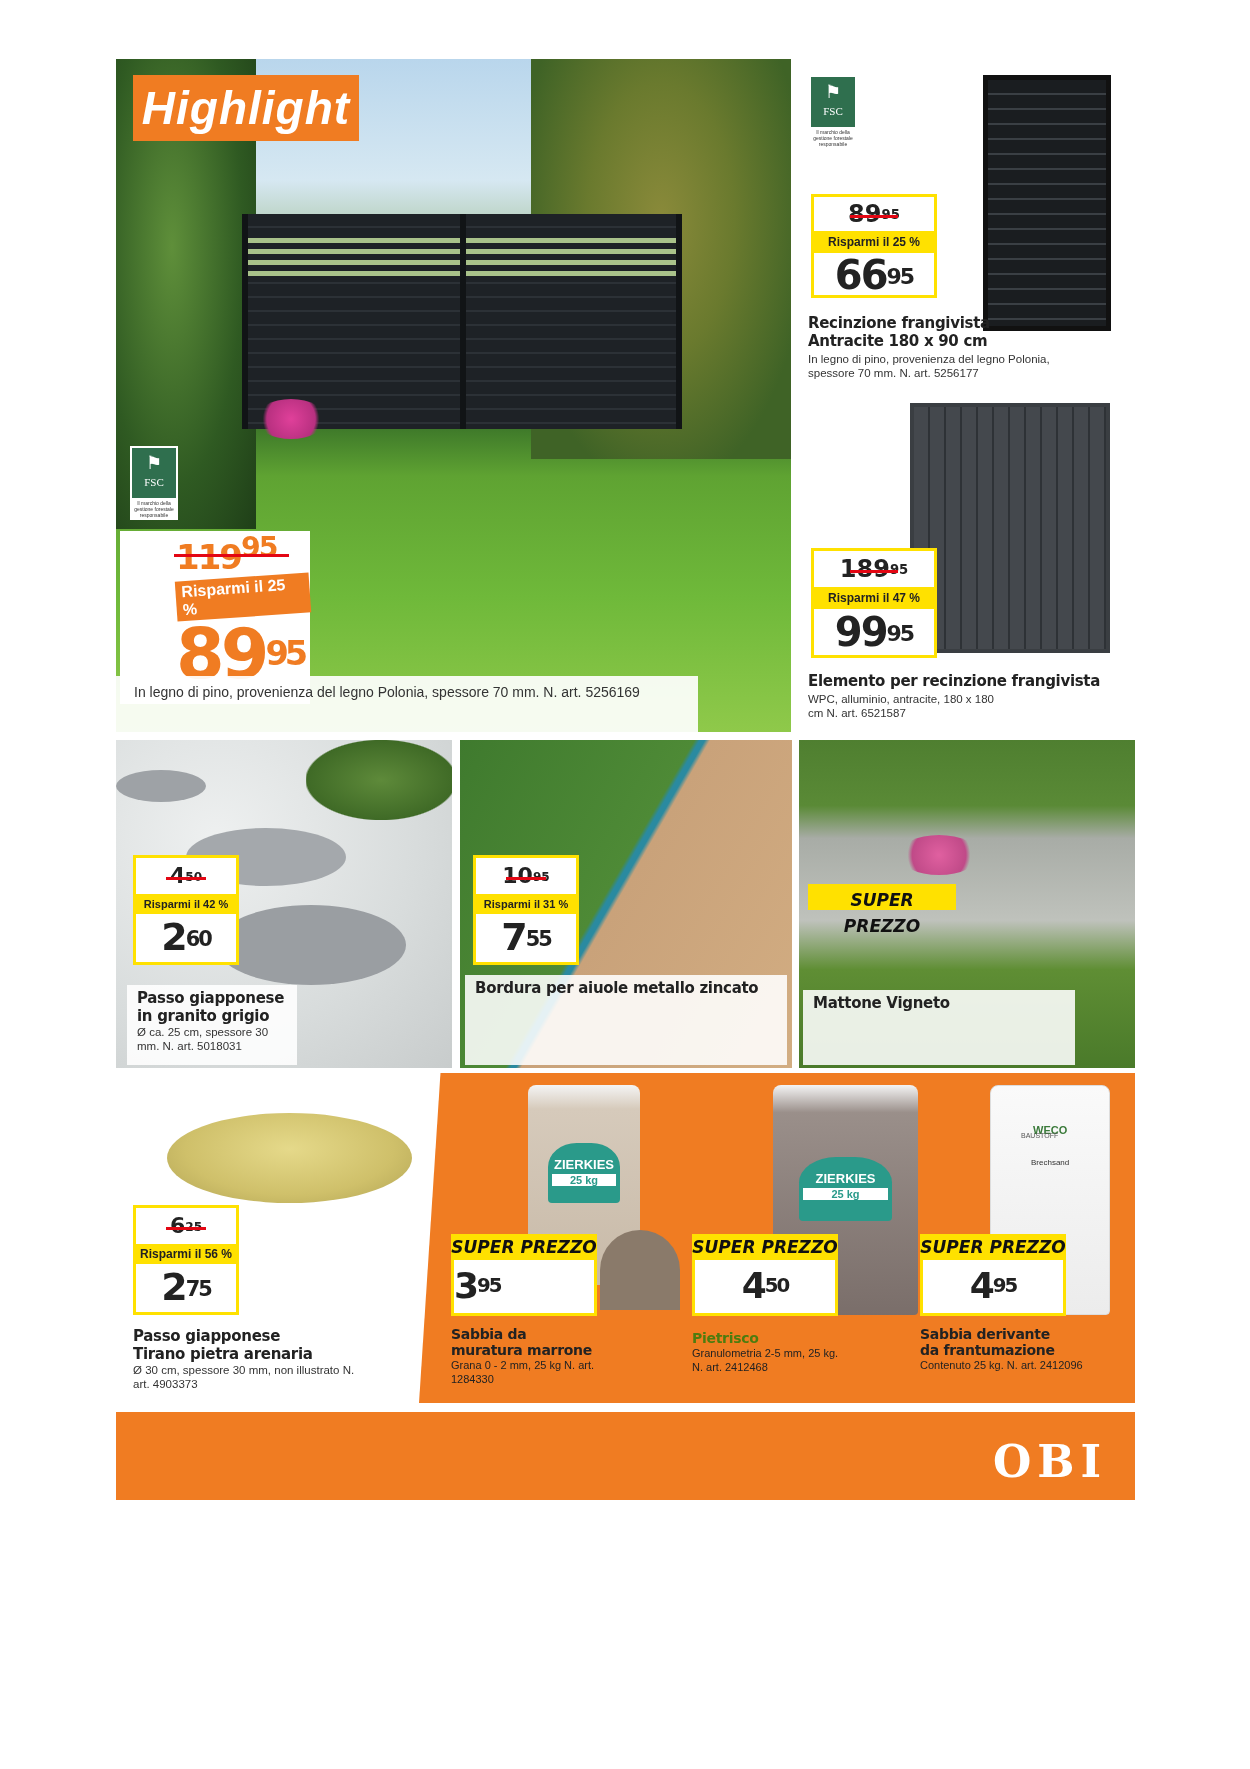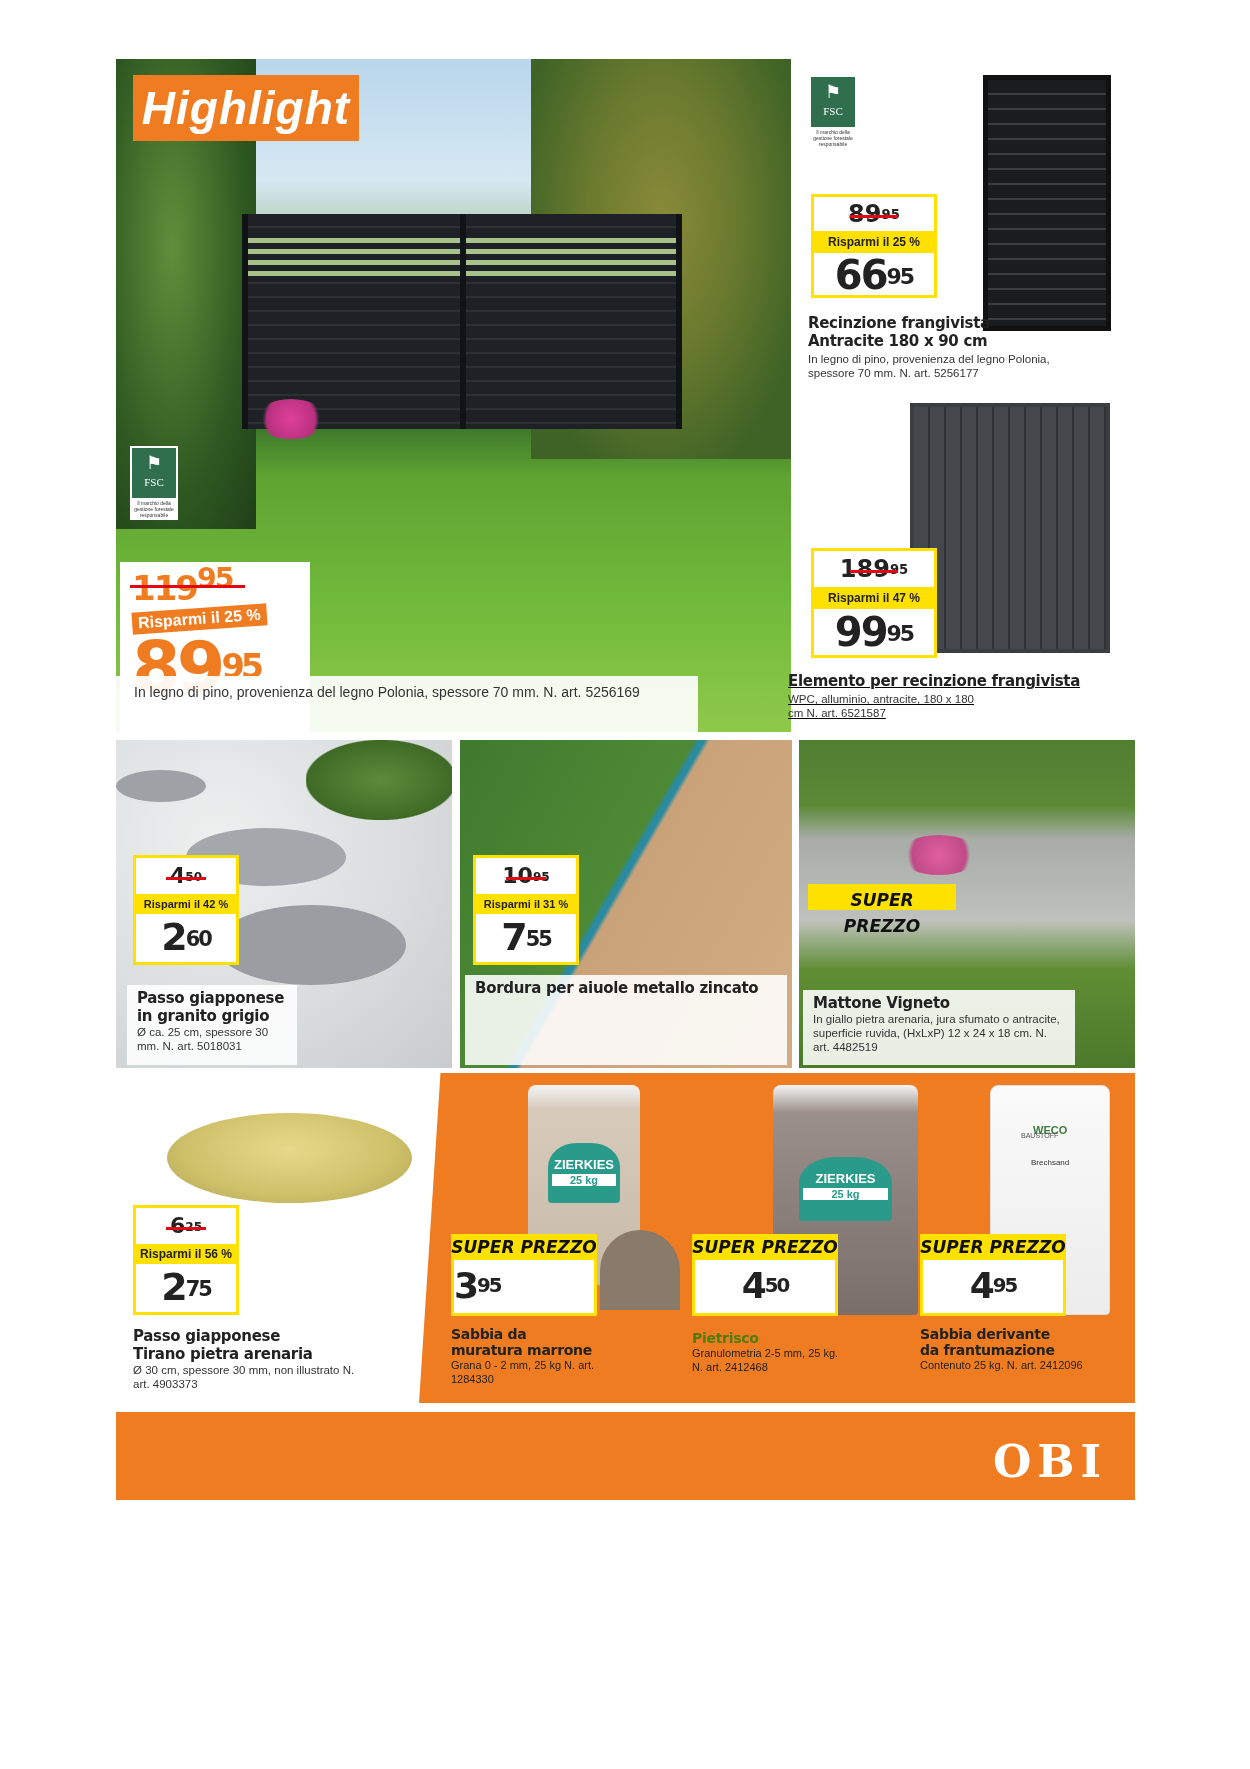--- a/index.html
+++ b/index.html
@@ -21,21 +21,21 @@
   .fsc .note { position:absolute; left:2px; top:54px; width:44px; font-size:5px; color:#333; text-align:center; line-height:6px; }
 
   .pricebox { position:absolute; background:#fff; border:3px solid #ffe100; }
   .pricebox .old { font-weight:bold; color:#222; text-align:center; position:relative; font-family:"Liberation Sans", sans-serif; }
   .pricebox .old::after { content:""; position:absolute; left:30%; right:30%; top:52%; height:3px; background:#e30613; }
   .pricebox .save { background:#ffe100; color:#222; font-weight:bold; text-align:center; }
   .pricebox .new { font-weight:900; color:#222; text-align:center; font-family:"DejaVu Sans", sans-serif; letter-spacing:-2px; }
   .pricebox .new sup, .pricebox .old sup { font-size:55%; vertical-align: top; position:relative; top:0.1em; }
   .super { background:#ffe100; color:#111; font-weight:bold; font-style:italic; text-align:center; font-family:"DejaVu Sans", sans-serif; }
 
-  .hero-price { position:absolute; left:120px; top:562px; width:190px; height:173px; background:#fff; }
+  .hero-price { position:absolute; left:120px; top:531px; width:190px; height:173px; background:#fff;padding-left:44px; }
   .hero-price .old { font-size:34px; color:#f07c22; font-weight:900; font-family:"DejaVu Sans", sans-serif; padding-left:12px; position:relative; letter-spacing:-2px; }
   .hero-price .old::after { content:""; position:absolute; left:10px; width:115px; top:50%; height:3px; background:#e30613; }
   .hero-price .save { display:inline-block; margin-left:12px; background:#f07c22; color:#fff; font-weight:bold; font-size:16px; padding:2px 6px; transform: rotate(-4deg); }
   .hero-price .new { font-size:70px; color:#f07c22; font-weight:900; font-family:"DejaVu Sans", sans-serif; padding-left:12px; letter-spacing:-4px; line-height:74px; }
   .hero-price .new sup { font-size:48%; vertical-align:top; }
   .hero-caption { position:absolute; left:116px; top:676px; width:582px; height:56px; background:rgba(255,255,255,0.92); padding:6px 18px; }
   .hero-caption .t { font-size:20px; font-weight:bold; color:#222; font-family:"DejaVu Sans", sans-serif; letter-spacing:-0.5px; }
   .hero-caption .d { font-size:14px; color:#333; margin-top:2px; }
 
   .prod-title { font-weight:bold; color:#222; font-family:"DejaVu Sans", sans-serif; letter-spacing:-0.3px; }
@@ -97,21 +97,21 @@
   <div class="prod-title" style="font-size:15px;">Antracite 180 x 90 cm</div>
   <div class="prod-desc" style="font-size:11.5px;width:270px;line-height:14px;margin-top:2px;">In legno di pino, provenienza del legno Polonia, spessore 70 mm. N. art. 5256177</div>
 </div>
 
 <div class="abs" style="left:910px;top:403px;width:200px;height:250px;background:repeating-linear-gradient(90deg,#44484d 0,#44484d 14px,#2e3236 14px,#2e3236 16px);border:4px solid #3a3e42;"></div>
 <div class="pricebox" style="left:811px;top:548px;width:126px;height:110px;">
   <div class="old" style="font-size:24px;height:36px;line-height:36px;font-family:'DejaVu Sans',sans-serif;font-weight:900;"><span>189</span><sup>95</sup></div>
   <div class="save" style="font-size:12px;height:22px;line-height:22px;">Risparmi il 47 %</div>
   <div class="new" style="font-size:40px;line-height:46px;"><span>99</span><sup>95</sup></div>
 </div>
-<div class="abs" style="left:788px;top:672px;width:300px;text-decoration:underline;">
+<div class="abs" style="left:808px;top:672px;width:300px;">
   <div class="prod-title" style="font-size:15px;">Elemento per recinzione frangivista</div>
   <div class="prod-desc" style="font-size:11.5px;width:200px;line-height:14px;margin-top:2px;">WPC, alluminio, antracite, 180 x 180 cm N. art. 6521587</div>
 </div>
 
 <div class="tile" style="left:116px;top:740px;width:336px;height:328px;background:radial-gradient(ellipse at 30% 30%, #eef0f0 0%, #d8dcdc 60%, #c8cccc 100%);">
   <div class="abs" style="left:0;top:30px;width:90px;height:32px;border-radius:50%;background:#9ea2a6;"></div>
   <div class="abs" style="left:70px;top:88px;width:160px;height:58px;border-radius:50%;background:#a4a8ac;"></div>
   <div class="abs" style="left:100px;top:165px;width:190px;height:80px;border-radius:50%;background:#9a9ea2;"></div>
   <div class="abs" style="left:190px;top:0;width:150px;height:80px;background:radial-gradient(ellipse, #5e8a3a 0%, #3f6a26 70%, transparent 72%);"></div>
 </div>
@@ -137,21 +137,20 @@
 </div>
 
 <div class="tile" style="left:799px;top:740px;width:336px;height:328px;background:linear-gradient(180deg, #4f7f30 0%, #5a8a36 20%, #a8aca6 30%, #bfc2bc 55%, #5f8e34 70%, #4a7a2a 100%);">
   <div class="abs" style="left:100px;top:95px;width:80px;height:40px;border-radius:50%;background:radial-gradient(circle,#e060a0 0%,#c04a88 60%,transparent 70%);"></div>
 </div>
 <div class="abs" style="left:808px;top:884px;width:148px;">
   <div class="super" style="font-size:17px;height:26px;line-height:26px;border:3px solid #ffe100;">SUPER PREZZO</div>
 </div>
 <div class="caption" style="left:803px;top:990px;width:272px;height:75px;">
   <div class="prod-title">Mattone Vigneto</div>
-  <div class="prod-desc">In giallo pietra arenaria, jura sfumato o antracite, superficie ruvida, (HxLxP) 12 x 24 x 18 cm. N. art. 4482519</div>
 </div>
 
 <div class="abs" style="left:167px;top:1113px;width:245px;height:90px;border-radius:50%;background:radial-gradient(ellipse at 50% 40%, #e5d98a 0%, #cfc06a 60%, #b0a252 100%);"></div>
 <div class="pricebox" style="left:133px;top:1205px;width:106px;height:110px;">
   <div class="old" style="font-size:22px;height:36px;line-height:36px;font-family:'DejaVu Sans',sans-serif;font-weight:900;"><span>6</span><sup>25</sup></div>
   <div class="save" style="font-size:12px;height:20px;line-height:20px;">Risparmi il 56 %</div>
   <div class="new" style="font-size:38px;line-height:46px;"><span>2</span><sup>75</sup></div>
 </div>
 <div class="abs" style="left:133px;top:1327px;width:240px;">
   <div class="prod-title" style="font-size:15px;">Passo giapponese</div>

